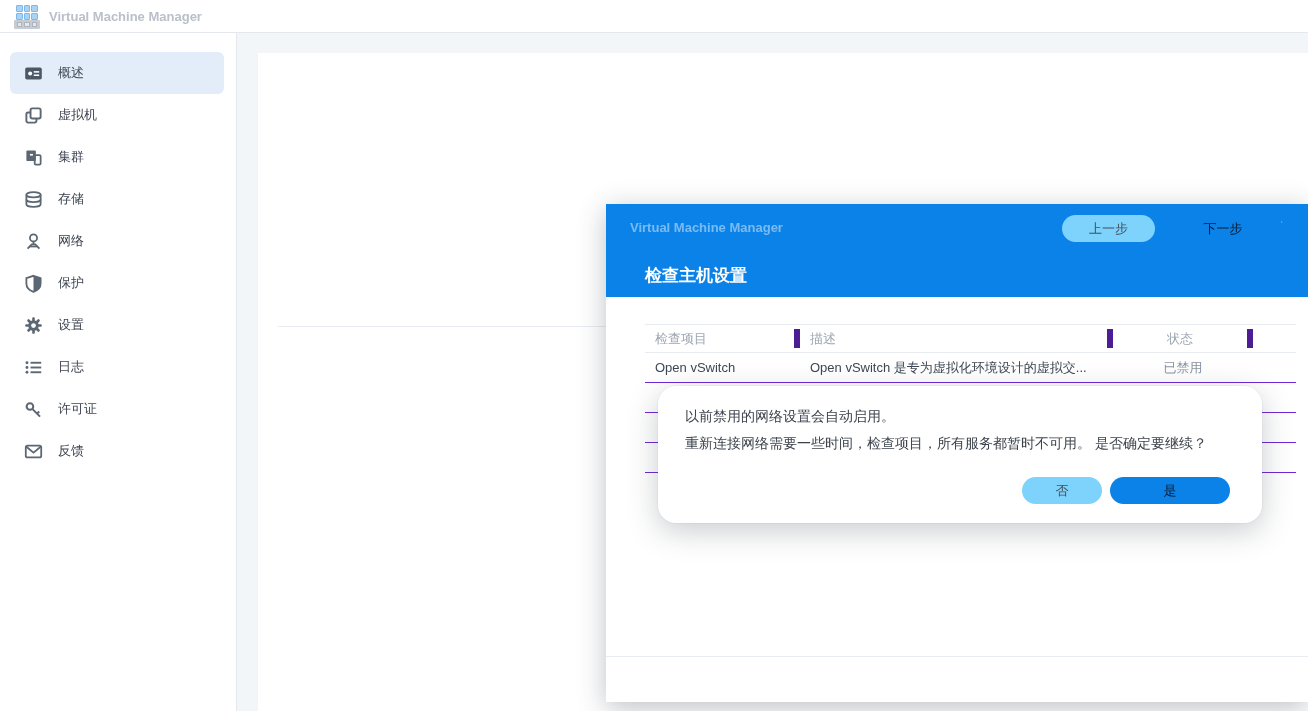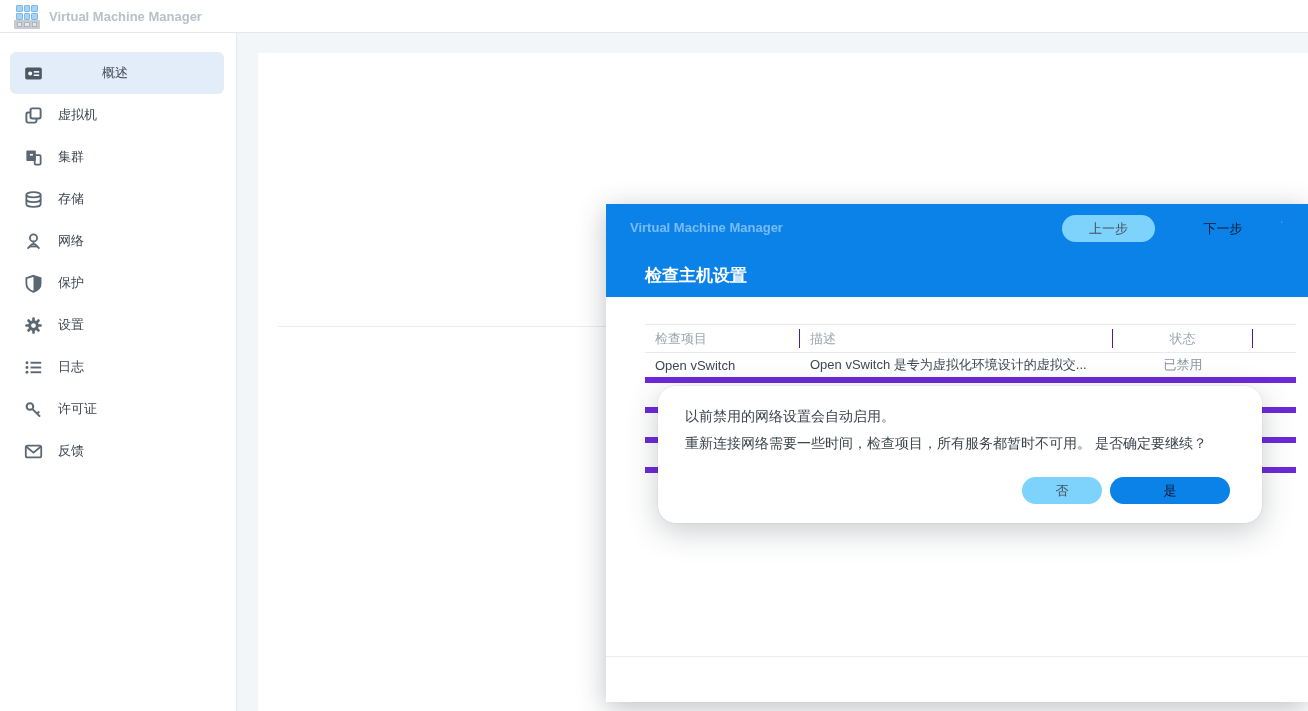--- a/index.html
+++ b/index.html
@@ -17,21 +17,21 @@
   .appicon .base { position:absolute; left:0; top:16px; width:26px; height:9px; background:#c7ccd2;
                    border-radius:1px; display:flex; gap:2px; padding:2px 3px; }
   .appicon .base i { flex:1; background:#e4e7ea; border:1px solid #aeb4bb; }
   .topbar .title { position:absolute; left:49px; top:9px; font-size:13px; font-weight:bold; color:#b9c0c9; }
 
   
   .sidebar { position:absolute; left:0; top:33px; width:237px; height:678px; background:#ffffff;
              border-right:1px solid #e4e8ec; z-index:2; padding-top:19px; }
   .side-item { position:relative; height:42px; margin:0 12px 0 10px; border-radius:6px;
                display:flex; align-items:center; cursor:pointer; }
-  .side-item.selected { background:#e3edf9;gap:44px; }
+  .side-item.selected { background:#e3edf9; }
   .side-item .icn { width:20px; height:20px; margin-left:13px; display:flex; align-items:center; justify-content:center; }
   .side-item .icn svg { display:block; }
   .side-item .lbl { margin-left:15px; font-size:13px; color:#3e4552; }
 
   
   .main-card { position:absolute; left:258px; top:53px; width:1050px; height:658px; background:#ffffff; z-index:1; }
   .main-line { position:absolute; left:20px; top:273px; width:1012px; height:1px; background:#e9edf1; }
 
   
   .modal { position:absolute; left:606px; top:204px; width:702px; height:498px; background:#ffffff;
@@ -39,26 +39,26 @@
   .modal-head { position:absolute; left:0; top:0; width:702px; height:93px; background:#0a82e8; }
   .modal-apptitle { position:absolute; left:24px; top:16px; font-size:13px; font-weight:bold; color:rgba(255,255,255,.45); }
   .modal-close { position:absolute; right:20px; top:12px; width:20px; height:20px; font-size:15px; font-weight:bold;
                  color:rgba(255,255,255,.5); text-align:center; line-height:20px; cursor:pointer; }
   .modal-title { position:absolute; left:39px; top:60px; font-size:17px; font-weight:bold; color:#ffffff; }
 
   
   .vtable { position:absolute; left:39px; top:120px; width:651px; }
   .vt-head { display:flex; height:29px; border-top:1px solid #e7eaee; border-bottom:1px solid #e7eaee;
              align-items:center; color:#9ca6b2; font-size:13px; }
-  .vt-head .c { border-right:1px solid #4c1d95; height:19px; line-height:19px; padding-left:10px; }
+  .vt-head .c { border-right:6px solid #4c1d95; height:19px; line-height:19px; padding-left:10px; }
   .vt-head .c1 { width:155px; }
   .vt-head .c2 { width:313px; }
   .vt-head .c3 { width:140px; text-align:center; padding-left:0; }
   .vt-head .c4 { width:37px; border-right:none; }
-  .vt-row { display:flex; height:30px; align-items:center; border-bottom:6px solid #6d28d9; font-size:13px; color:#3e4854; }
+  .vt-row { display:flex; height:30px; align-items:center; border-bottom:1px solid #6d28d9; font-size:13px; color:#3e4854; }
   .vt-row .c { padding-left:10px; white-space:nowrap; overflow:hidden; }
   .vt-row .c1 { width:155px; }
   .vt-row .c2 { width:313px; }
   .vt-row .c3 { width:140px; text-align:center; padding-left:0; color:#8b95a1; }
   .vt-row.empty { height:30px; }
 
   
   .modal-foot { position:absolute; left:0; top:452px; width:702px; height:46px; border-top:1px solid #e9edf1; background:#ffffff; }
   .btn { position:absolute; height:27px; border:none; border-radius:14px; font-size:13px;
          font-family:"Liberation Sans","DejaVu Sans",sans-serif; cursor:pointer; }

